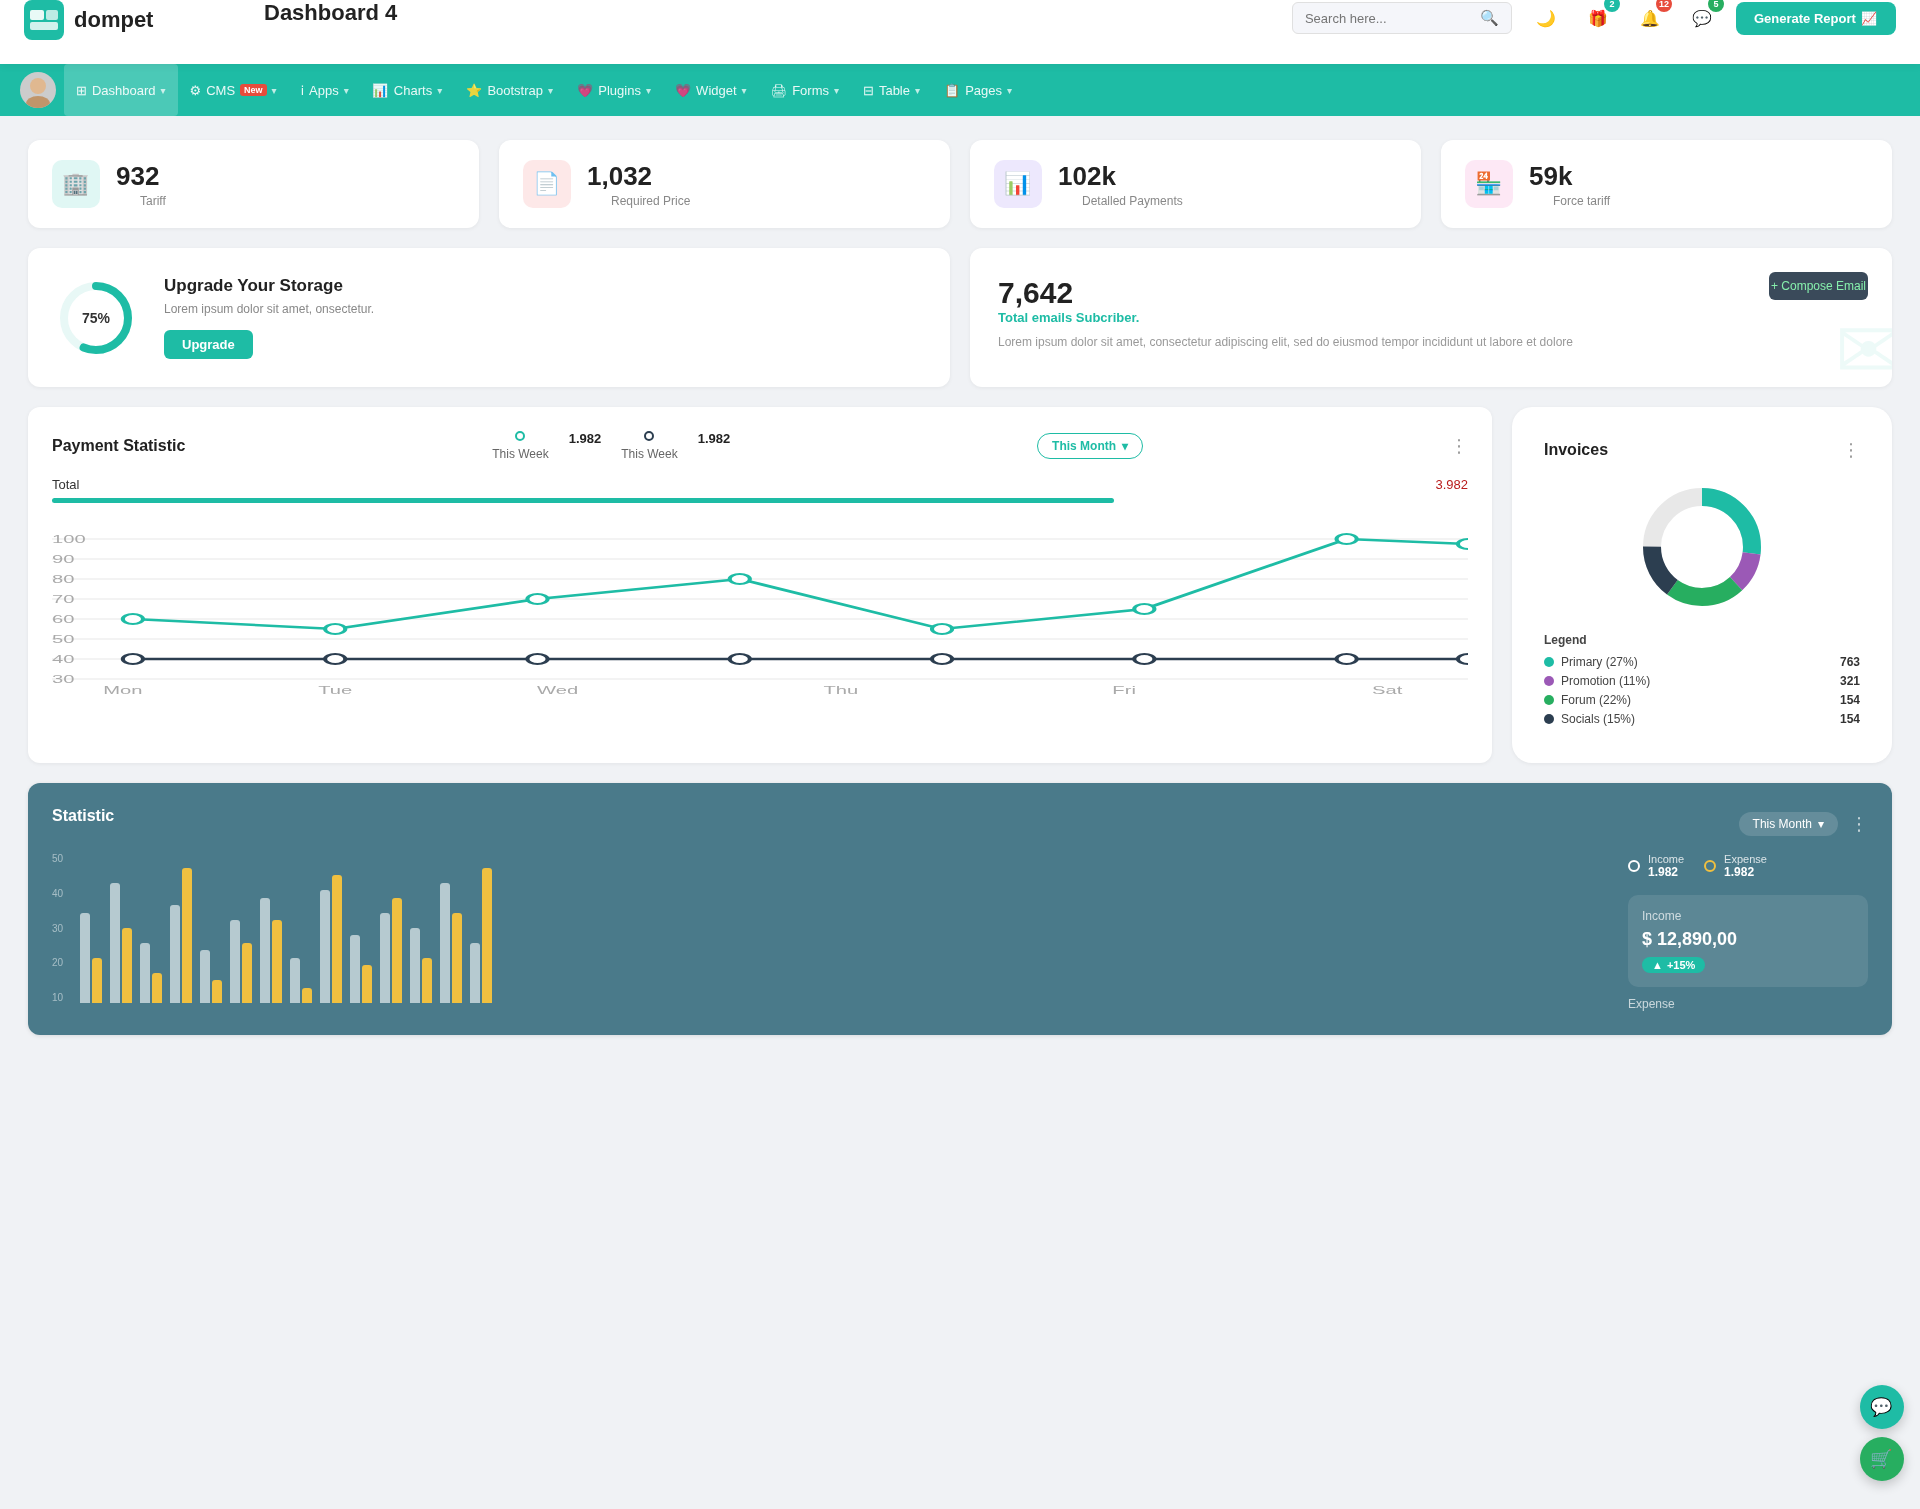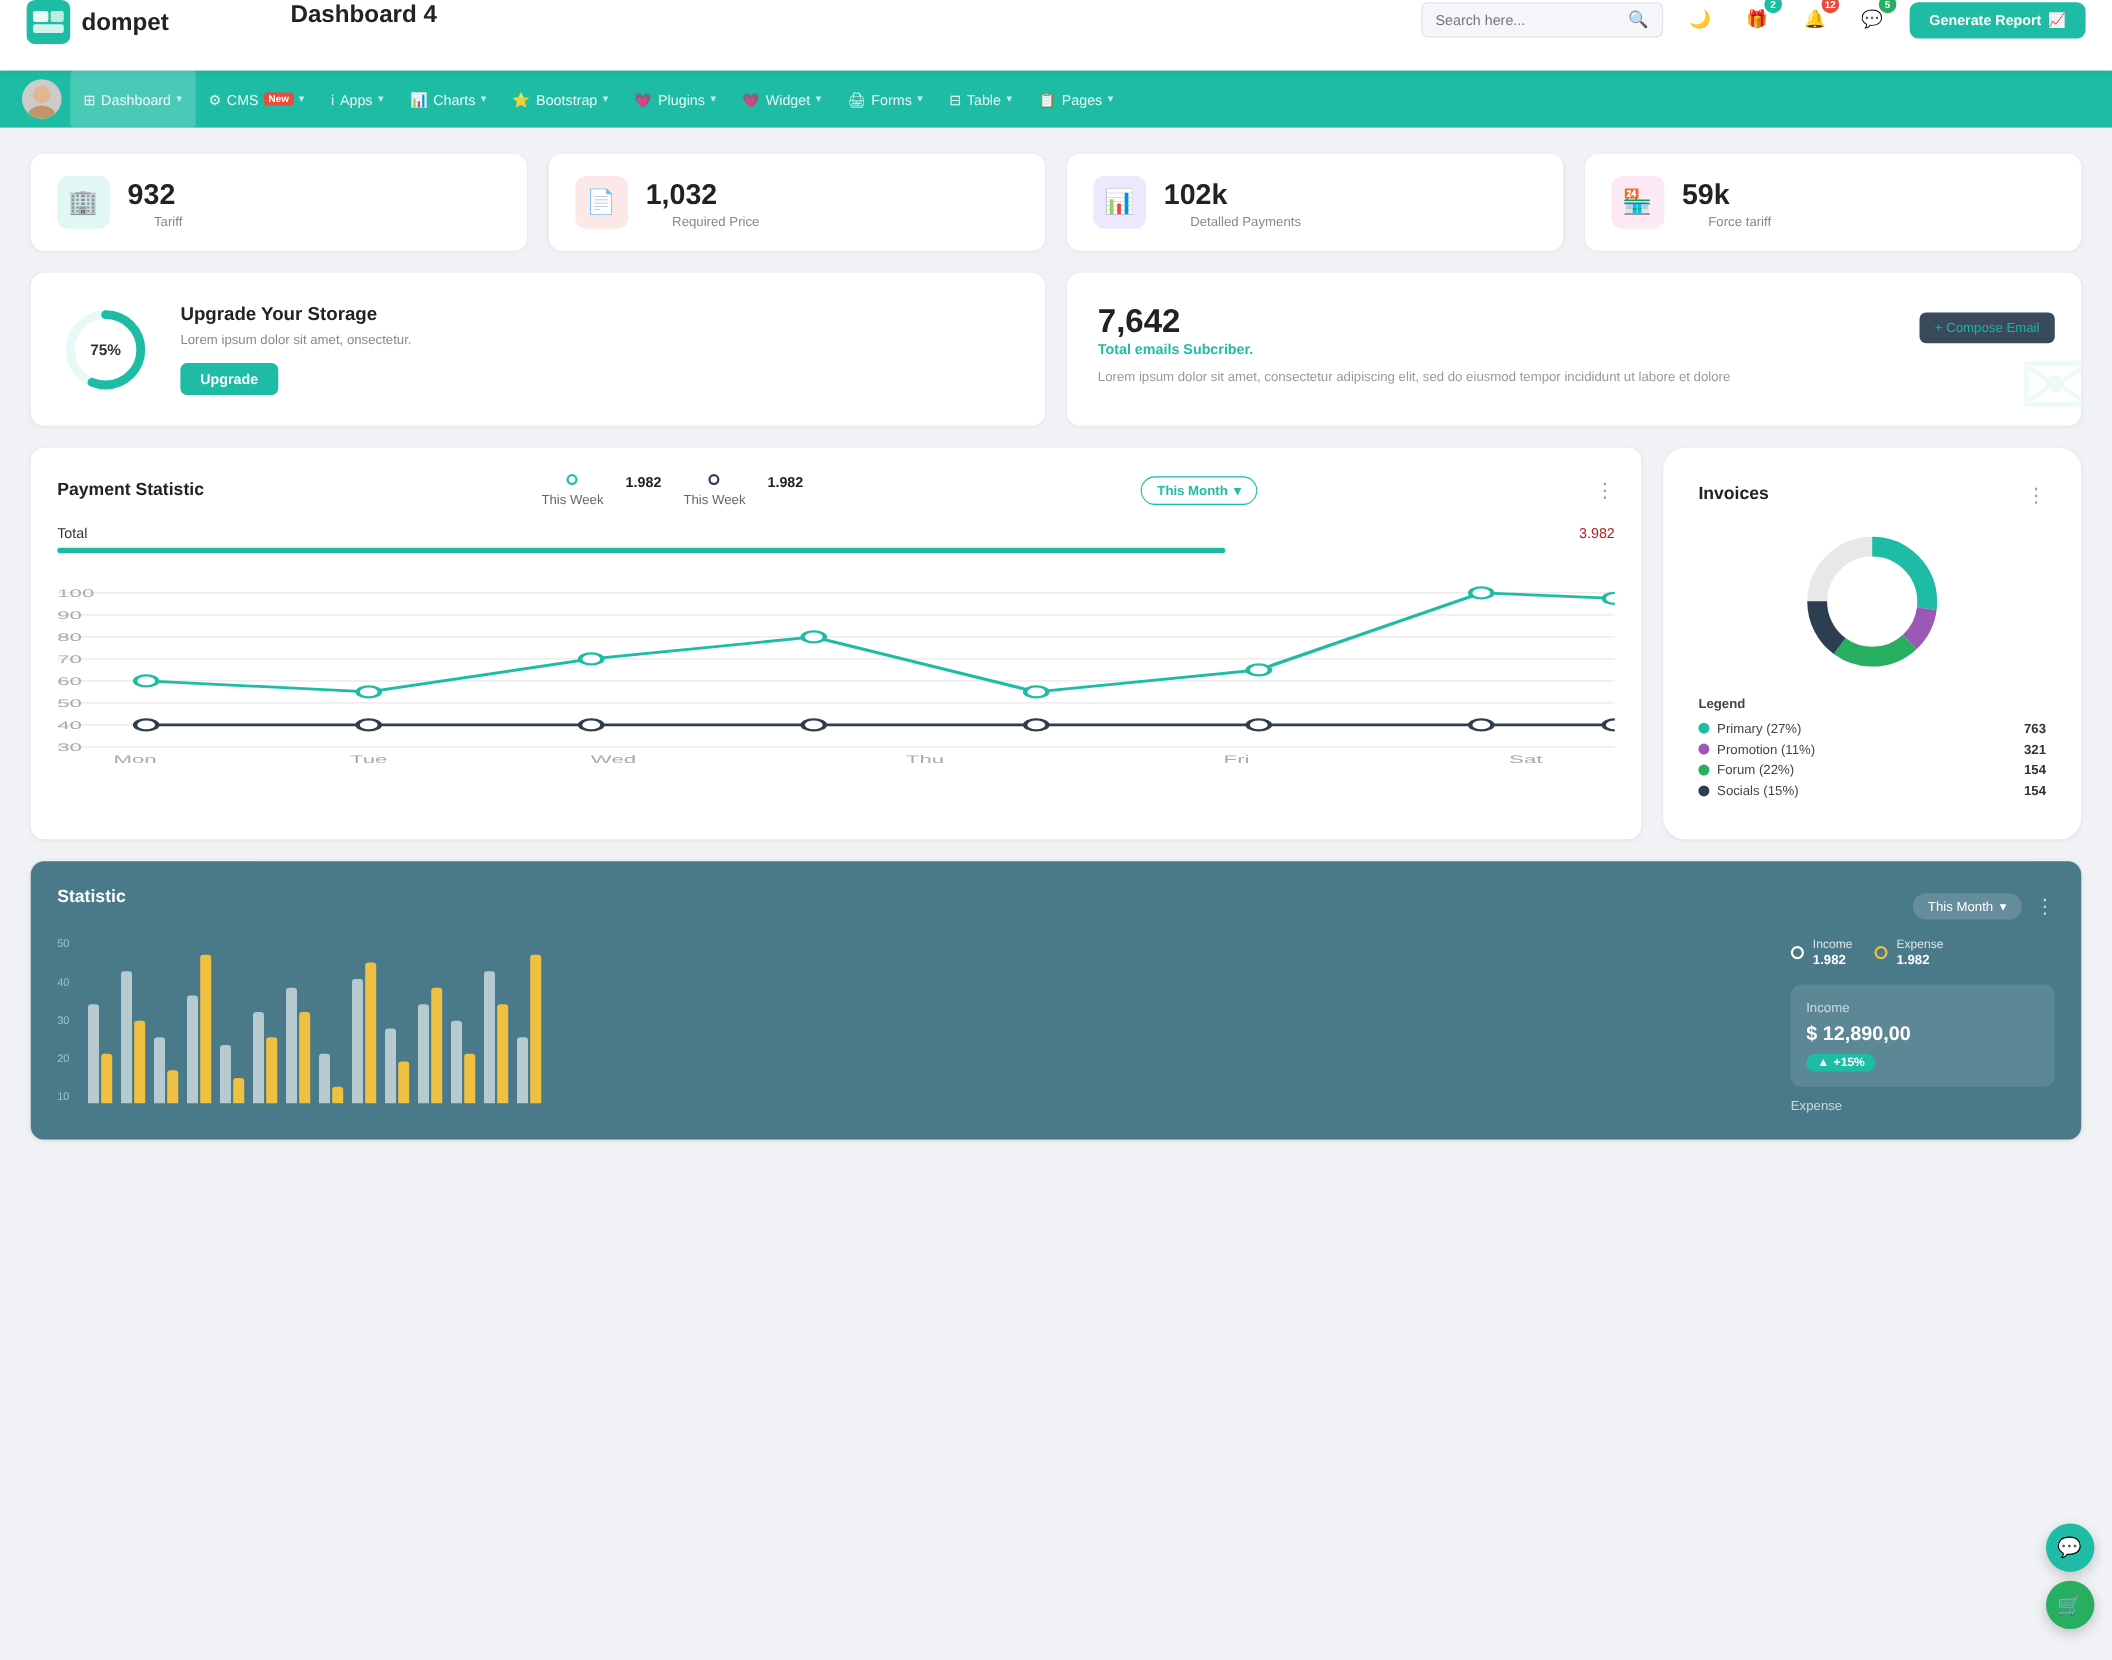--- a/index.html
+++ b/index.html
@@ -228,27 +228,27 @@
       padding: 28px;
       box-shadow: 0 1px 4px rgba(0,0,0,0.06);
       position: relative;
       overflow: hidden;
     }
     .email-count { font-size: 30px; font-weight: 800; color: #222; }
     .email-label { font-size: 13px; color: #1ebca5; font-weight: 600; margin-bottom: 8px; }
     .email-desc { font-size: 12px; color: #999; line-height: 1.5; }
     .compose-btn {
       position: absolute;
-      top: 36px;
+      top: 24px;
       right: 24px;
       background: #3a4a5a;
-      color: #14b8a6;
+      color: #86efac;
       border: none;
       border-radius: 6px;
-      padding: 7px 14px;
+      padding: 7px 2px;
       font-size: 12px;
       cursor: pointer;
     }
     .email-icon-bg {
       position: absolute;
       bottom: -10px;
       right: -10px;
       font-size: 80px;
       color: rgba(30,188,165,0.08);
     }

